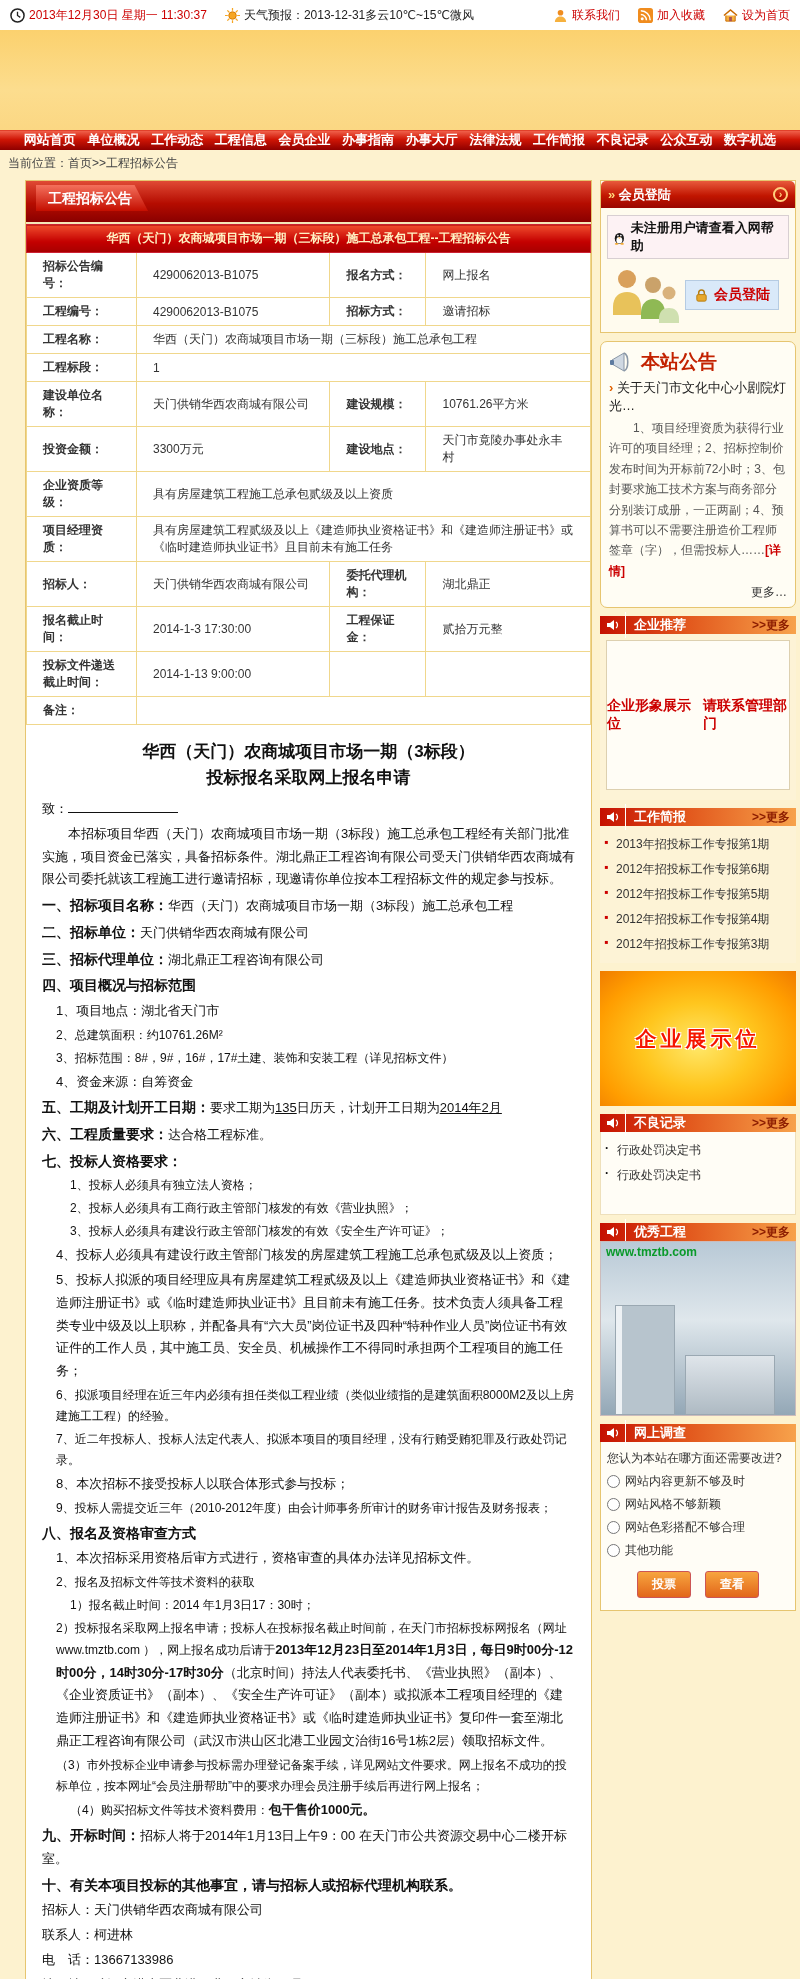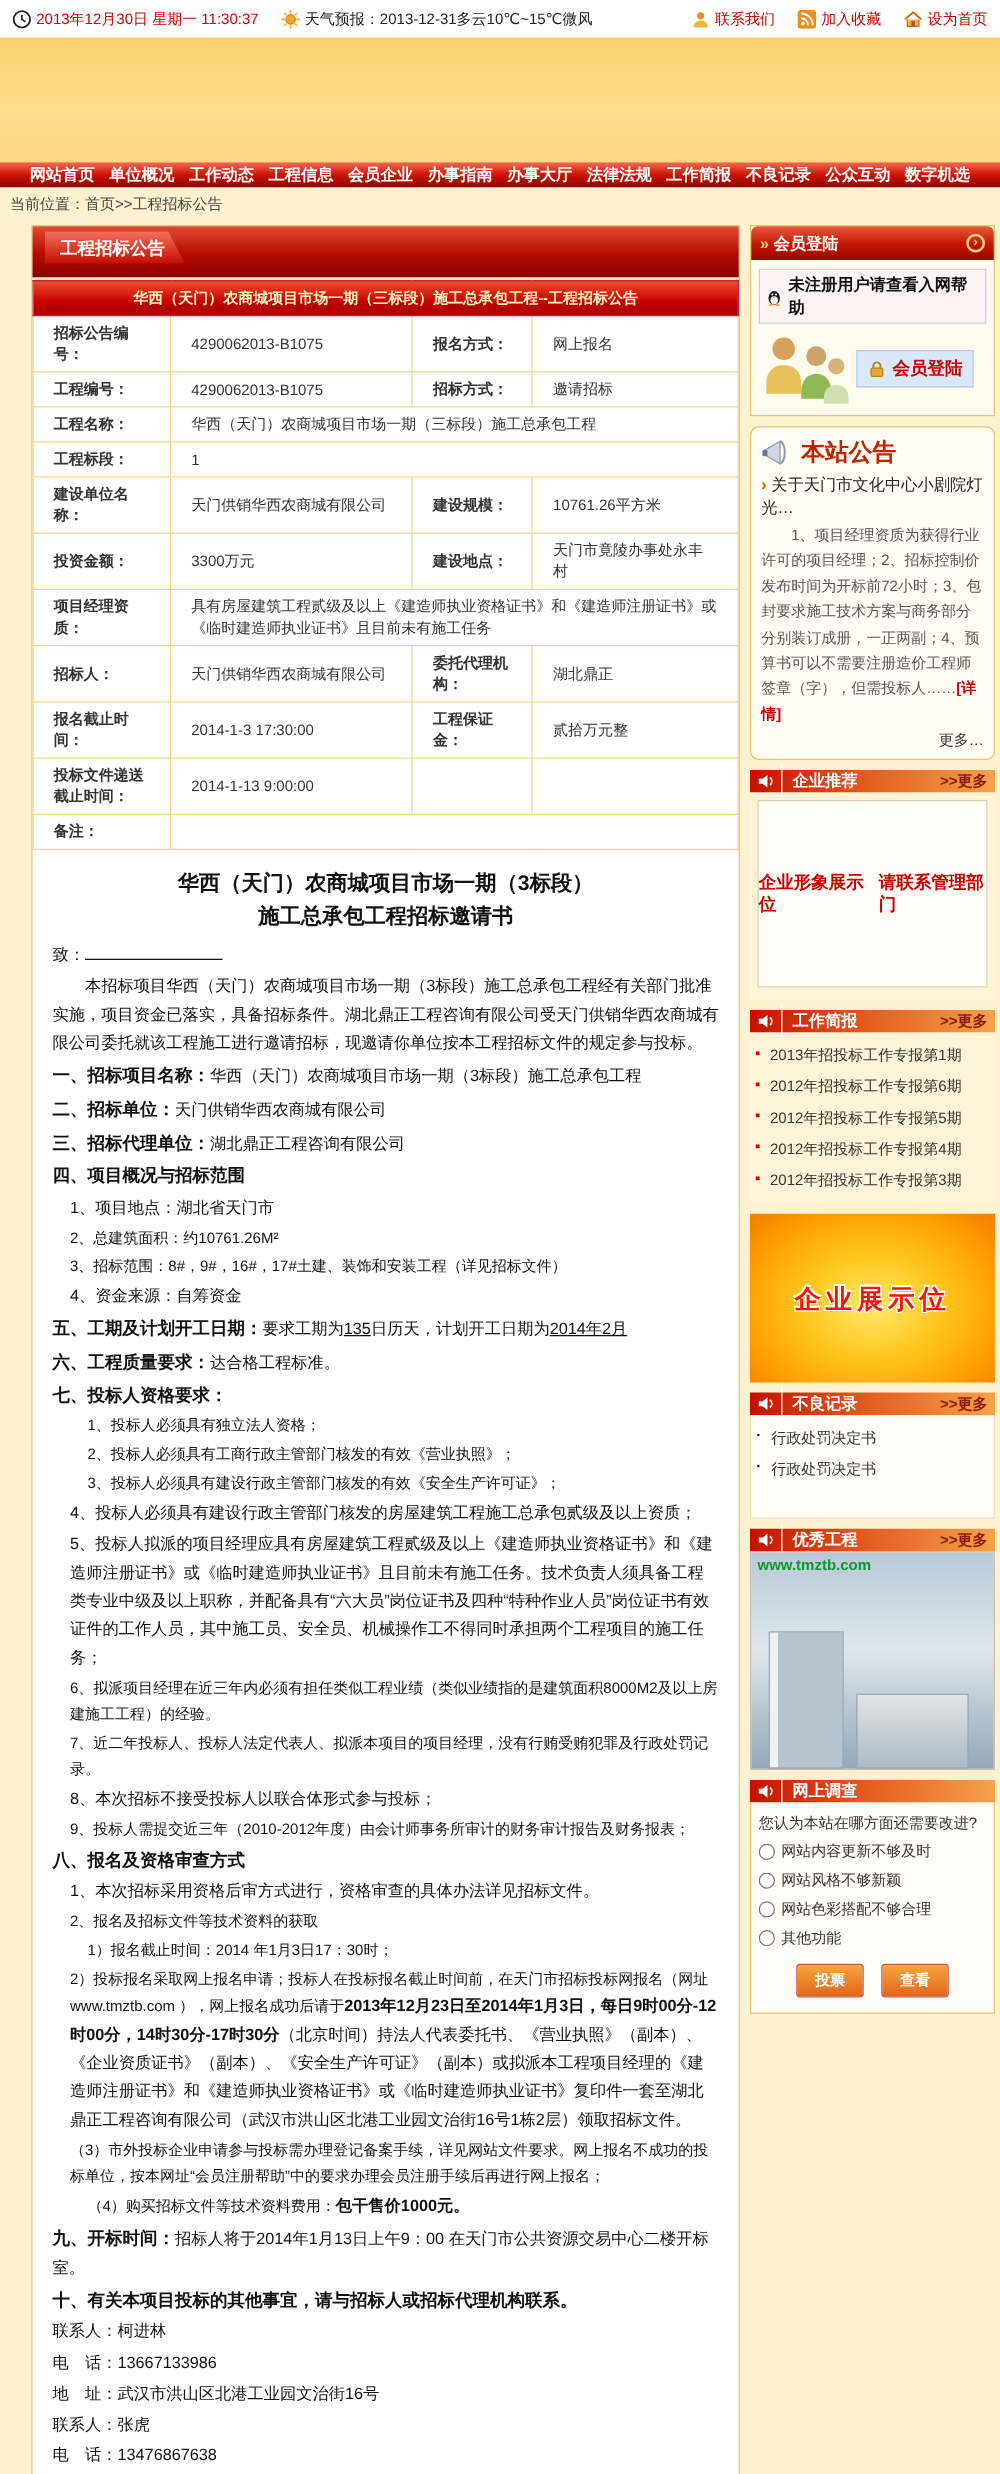--- a/index.html
+++ b/index.html
@@ -207,20 +207,24 @@
           <td class="lbl2">建设规模：</td>
           <td>10761.26平方米</td>
         </tr>
         <tr>
           <td class="lbl">投资金额：</td>
           <td>3300万元</td>
           <td class="lbl2">建设地点：</td>
           <td>天门市竟陵办事处永丰村</td>
         </tr>
         <tr>
+          <td class="lbl">企业资质等级：</td>
+          <td colspan="3">具有房屋建筑工程施工总承包贰级及以上资质</td>
+        </tr>
+        <tr>
           <td class="lbl">项目经理资质：</td>
           <td colspan="3">具有房屋建筑工程贰级及以上《建造师执业资格证书》和《建造师注册证书》或《临时建造师执业证书》且目前未有施工任务</td>
         </tr>
         <tr>
           <td class="lbl">招标人：</td>
           <td>天门供销华西农商城有限公司</td>
           <td class="lbl2">委托代理机构：</td>
           <td>湖北鼎正</td>
         </tr>
         <tr>
@@ -237,21 +241,21 @@
         </tr>
         <tr>
           <td class="lbl">备注：</td>
           <td colspan="3"></td>
         </tr>
       </tbody>
         </table>
 
       <div class="doc">
         <div class="doc-title">华西（天门）农商城项目市场一期（3标段）</div>
-        <div class="doc-title">施工总承包工程招标邀请书</div>
+        <div class="doc-title">投标报名采取网上报名申请</div>
         <div class="gap"></div>
         <p><span>致：</span><span class="blank-line"></span></p>
         <p class="indent">本招标项目华西（天门）农商城项目市场一期（3标段）施工总承包工程经有关部门批准实施，项目资金已落实，具备招标条件。湖北鼎正工程咨询有限公司受天门供销华西农商城有限公司委托就该工程施工进行邀请招标，现邀请你单位按本工程招标文件的规定参与投标。</p>
         <p><span class="h">一、招标项目名称：</span><span>华西（天门）农商城项目市场一期（3标段）施工总承包工程</span></p>
         <p><span class="h">二、招标单位：</span><span>天门供销华西农商城有限公司</span></p>
         <p><span class="h">三、招标代理单位：</span><span>湖北鼎正工程咨询有限公司</span></p>
         <p class="h">四、项目概况与招标范围</p>
         <p class="lv1">1、项目地点：湖北省天门市</p>
         <p class="lv1 sm">2、总建筑面积：约10761.26M²</p>
         <p class="lv1 sm">3、招标范围：8#，9#，16#，17#土建、装饰和安装工程（详见招标文件）</p>
@@ -270,20 +274,21 @@
         <p class="lv1 sm">9、投标人需提交近三年（2010-2012年度）由会计师事务所审计的财务审计报告及财务报表；</p>
         <p class="h">八、报名及资格审查方式</p>
         <p class="lv1">1、本次招标采用资格后审方式进行，资格审查的具体办法详见招标文件。</p>
         <p class="lv1 sm">2、报名及招标文件等技术资料的获取</p>
         <p class="lv2 sm">1）报名截止时间：2014 年1月3日17：30时；</p>
         <p class="lv1 sm"><span>2）投标报名采取网上报名申请；投标人在投标报名截止时间前，在天门市招标投标网报名（网址 www.tmztb.com ），网上报名成功后请于</span><span class="b md">2013年12月23日至2014年1月3日，每日9时00分-12时00分，14时30分-17时30分</span><span class="md">（北京时间）持法人代表委托书、《营业执照》（副本）、《企业资质证书》（副本）、《安全生产许可证》（副本）或拟派本工程项目经理的《建造师注册证书》和《建造师执业资格证书》或《临时建造师执业证书》复印件一套至湖北鼎正工程咨询有限公司（武汉市洪山区北港工业园文治街16号1栋2层）领取招标文件。</span></p>
         <p class="lv1 sm">（3）市外投标企业申请参与投标需办理登记备案手续，详见网站文件要求。网上报名不成功的投标单位，按本网址“会员注册帮助”中的要求办理会员注册手续后再进行网上报名；</p>
         <p class="lv2 sm"><span>（4）购买招标文件等技术资料费用：</span><span class="b md">包干售价1000元。</span></p>
         <p><span class="h">九、开标时间：</span><span>招标人将于2014年1月13日上午9：00 在天门市公共资源交易中心二楼开标室。</span></p>
         <p class="h">十、有关本项目投标的其他事宜，请与招标人或招标代理机构联系。</p>
+        <p>招标人：天门供销华西农商城有限公司</p>
         <p>联系人：柯进林</p>
         <p>电　话：13667133986</p>
         <p>地　址：武汉市洪山区北港工业园文治街16号</p>
         <p>联系人：张虎</p>
         <p>电　话：13476867638</p>
       </div>
     </div>
 
     <div class="side-col">
 

